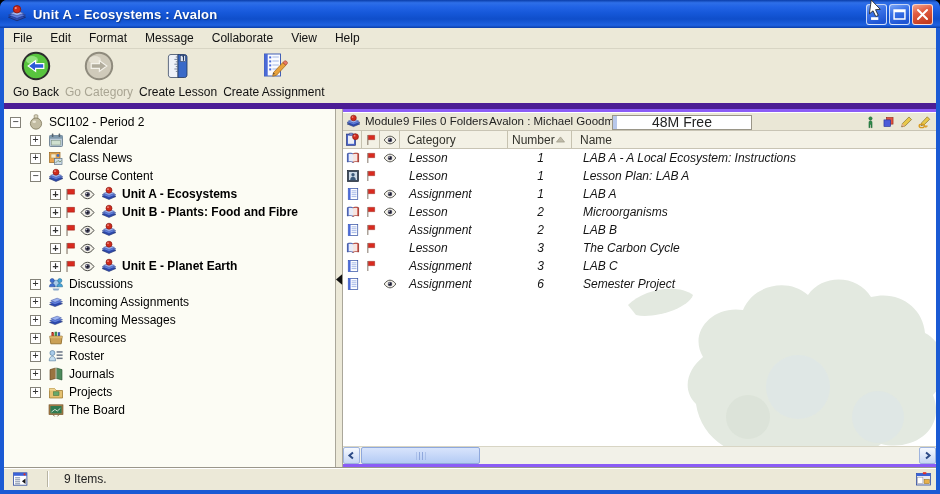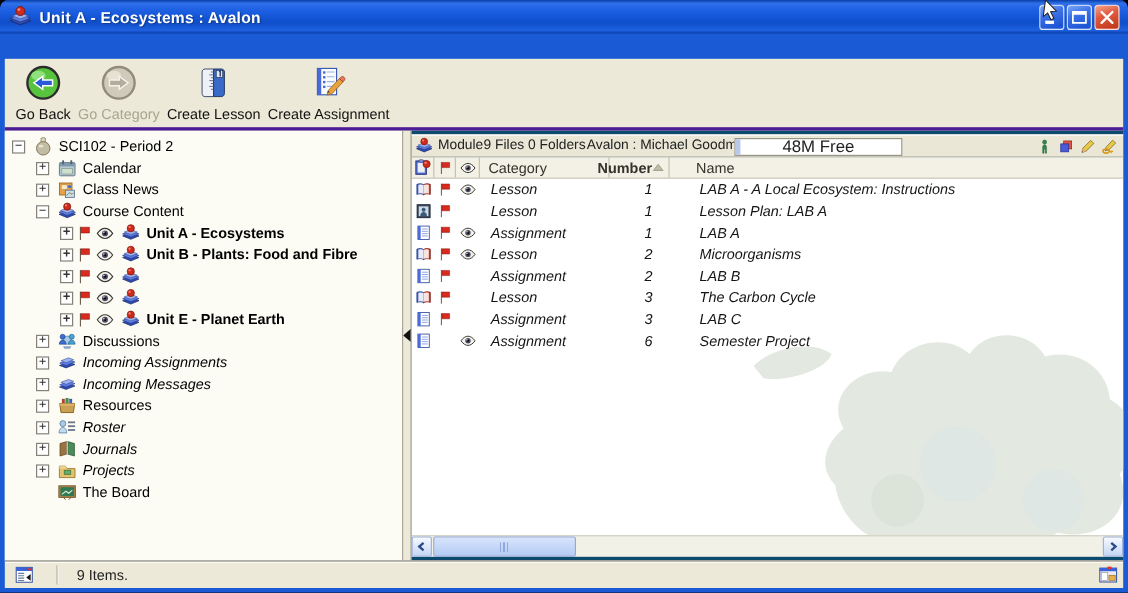--- a/index.html
+++ b/index.html
@@ -21,40 +21,40 @@
   .tb-close{background:linear-gradient(160deg,#F2A48C 0%,#E25C41 38%,#C33C1F 88%);}
   .cursor{position:absolute;left:869px;top:0;width:14px;height:19px;}
 
   
   .menubar{position:absolute;top:28px;left:4px;right:4px;height:21px;background:#ECE9D8;display:flex;align-items:center;
     border-bottom:1px solid #d8d5c4;box-sizing:border-box;}
   .menu-item{font-size:12px;color:#111;padding:0 9px;line-height:20px;}
 
   
   .toolbar{position:absolute;top:49px;left:4px;right:4px;height:60px;background:#ECE9D8;display:flex;align-items:flex-end;
-    padding:0 0 3px 6px;box-sizing:border-box;border-bottom:3px solid #4c1d95;}
+    padding:0 0 3px 6px;box-sizing:border-box;border-bottom:6px solid #4c1d95;}
   .tool-btn{display:flex;flex-direction:column;align-items:center;padding:1px 3px;}
   .tool-icon{width:32px;height:36px;display:flex;align-items:center;justify-content:center;}
   .tool-icon .icon{width:30px;height:30px;}
   .tool-label{font-size:12px;color:#111;margin-top:1px;white-space:nowrap;}
   .tool-btn.disabled .tool-label{color:#A9A593;}
 
   
   .main{position:absolute;top:109px;left:4px;right:4px;bottom:27px;background:#ECE9D8;}
   .tree-panel{position:absolute;left:0;top:0;width:331px;height:100%;background:#FCFCF4;overflow:hidden;}
   .splitter{position:absolute;left:331px;top:0;width:8px;height:100%;background:#ECE9D8;
     border-left:1px solid #aaa79a;border-right:1px solid #aaa79a;box-sizing:border-box;}
   .split-arrow{position:absolute;left:0px;top:46%;width:7px;height:11px;}
-  .right-panel{position:absolute;left:339px;right:0;top:0;height:100%;background:#0c4a6e;}
+  .right-panel{position:absolute;left:339px;right:0;top:0;height:100%;background:#8b5cf6;}
 
   
   .tree{padding-top:4px;}
   .tree-row{height:18px;display:flex;align-items:center;font-size:12px;color:#000;white-space:nowrap;}
   .tree-row.bold{font-weight:bold;}
-  .tree-row.italic .tree-label{font-style:italic;}
+  .tree-row.italic .tree-label{}
   .expander{width:11px;height:11px;box-sizing:border-box;border:1px solid #848278;background:#fff;color:#333;
     font-size:10px;line-height:8px;text-align:center;margin-right:4px;flex:none;font-family:"DejaVu Sans Mono",monospace;}
   .expander-spacer{width:15px;flex:none;}
   .tree-icon{width:16px;height:16px;margin:0 5px 0 3px;}
   .cell-flag{width:11px;height:13px;margin-right:4px;}
   .cell-eye{width:15px;height:11px;margin-right:3px;}
 
   
   .module-bar{position:absolute;top:3px;left:0;right:0;height:19px;background:#EAE7D6;border-top:1px solid #fff;
     border-bottom:1px solid #c8c4b4;box-sizing:border-box;font-size:11.5px;color:#222;}
@@ -73,21 +73,21 @@
   .col-header{position:absolute;top:22px;left:0;right:0;height:18px;background:#F3F1E5;border-bottom:1px solid #c8c4b4;
     box-sizing:border-box;font-size:12px;color:#33332c;}
   .ch{position:absolute;top:0;height:17px;display:flex;align-items:center;box-sizing:border-box;border-right:1px solid #c6c2b0;}
   .ch-icon{left:0;width:19px;justify-content:center;}
   .ch-icon .icon{width:15px;height:15px;}
   .ch-flag{left:19px;width:18px;justify-content:center;}
   .hdr-flag{width:10px;height:12px;}
   .ch-eye{left:37px;width:20px;justify-content:center;}
   .hdr-eye{width:14px;height:10px;}
   .ch-category{left:57px;width:108px;padding-left:7px;}
-  .ch-number{left:150px;width:65px;padding:0 2px 0 5px;font-weight:bold;}
+  .ch-number{left:164px;width:65px;padding:0 2px 0 5px;}
   .sort-icon{width:11px;height:11px;}
   .ch-name{left:230px;right:0;padding-left:7px;border-right:none;}
 
   
   .list{position:absolute;top:40px;left:0;right:0;bottom:21px;background:#fff;overflow:hidden;}
   .watermark{position:absolute;left:255px;top:128px;width:345px;height:185px;pointer-events:none;}
   .list-row{position:relative;height:18px;display:flex;align-items:center;font-size:12px;color:#151515;white-space:nowrap;}
   .col{display:flex;align-items:center;box-sizing:border-box;flex:none;font-style:italic;}
   .col-icon{width:19px;justify-content:center;}
   .col-icon .icon{width:14px;height:14px;}
@@ -160,20 +160,29 @@
           </span>
         </span>
     </span>
     <span class="icon cursor">
         <svg viewBox="0 0 14 20">
           <path d="M2 0l9.5 9.8-5 .4 2.9 6-2.6 1.2-2.9-6L0 14.6z" fill="#ffffff" stroke="#222222" stroke-width="0.9"></path>
         </svg>
       </span>
   </div>
 
+  <div class="menubar">
+      <span class="menu-item">File</span>
+      <span class="menu-item">Edit</span>
+      <span class="menu-item">Format</span>
+      <span class="menu-item">Message</span>
+      <span class="menu-item">Collaborate</span>
+      <span class="menu-item">View</span>
+      <span class="menu-item">Help</span>
+    </div>
 
   <div class="toolbar">
       <div class="tool-btn">
         <span class="tool-icon">
           <span class="icon ">
             <svg viewBox="0 0 30 30">
               <circle cx="15" cy="15" r="13.2" fill="#58c43e" stroke="#2d2d2d" stroke-width="2"></circle>
               <ellipse cx="11" cy="9" rx="6" ry="4" fill="#9fe88c" opacity="0.8"></ellipse>
               <path d="M7.2 15l7.4-5.4v3h8.2v4.8h-8.2v3z" fill="#2a5bd8" stroke="#ffffff" stroke-width="1.2"></path>
             </svg>

